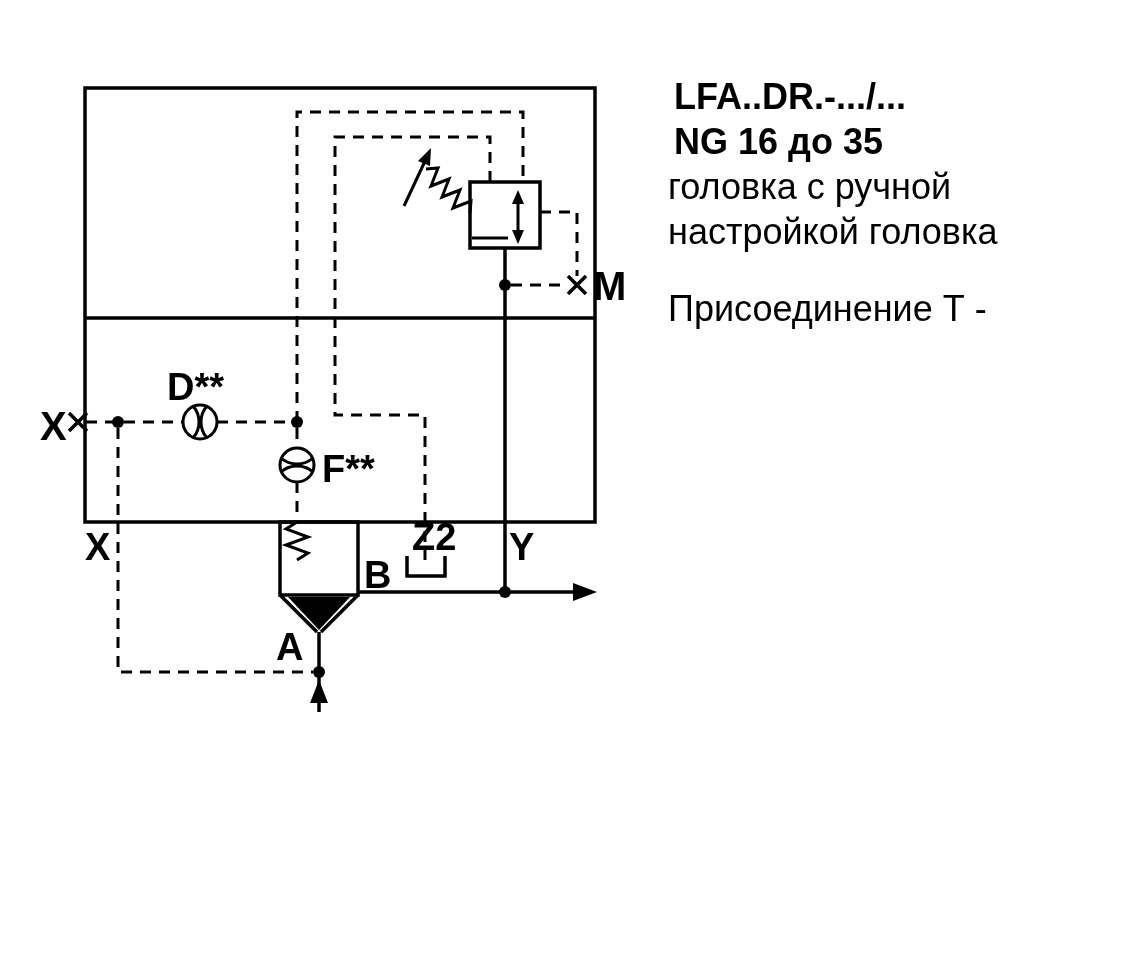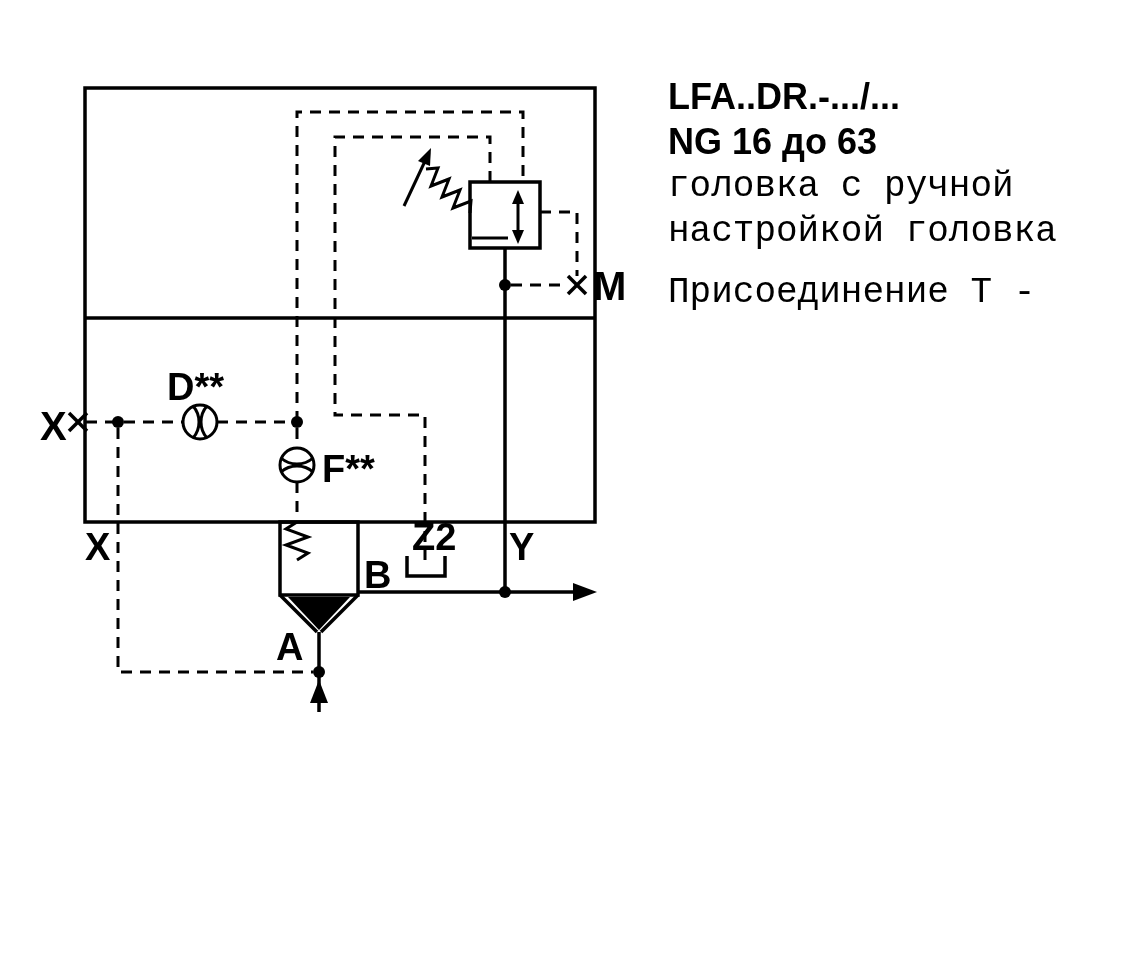--- a/index.html
+++ b/index.html
@@ -19,23 +19,23 @@
   }
   .lbl   { font-size: 38px; }
   .lbl-lg{ font-size: 40px; }
   .info {
     position: absolute;
     left: 668px;
     top: 74px;
     width: 450px;
     color: #000000;
   }
-  .info .t { font-weight: bold;  font-size: 36px; line-height: 45px; }
-  .info .d { font-weight: normal; font-size: 36px; line-height: 45px; font-family: Liberation Mono, monospace; }
-  .info .gap { margin-top: 16px; }
+  .info .t { font-weight: bold;  font-size: 36px; line-height: 45px; margin-left: 6px; }
+  .info .d { font-weight: normal; font-size: 36px; line-height: 45px; }
+  .info .gap { margin-top: 32px; }
 </style>
 </head>
 <body>
 
 <div class="stage">
 
   <svg width="1128" height="980" viewBox="0 0 1128 980">
 
     <g stroke="#000000" stroke-width="3.5" fill="none">
       <rect x="85" y="88" width="510" height="434"></rect>
@@ -112,19 +112,19 @@
     <text x="85" y="560" class="lbl">X</text>
     <text x="364" y="588" class="lbl">B</text>
     <text x="412" y="550" class="lbl">Z2</text>
     <text x="509" y="560" class="lbl">Y</text>
     <text x="276" y="660" class="lbl">A</text>
     <text x="593" y="300" class="lbl-lg">M</text>
   </svg>
 
   <div class="info">
     <div class="t">LFA..DR.-.../...</div>
-    <div class="t">NG 16 до 63</div>
+    <div class="t">NG 16 до 35</div>
     <div class="d">головка с ручной</div>
     <div class="d">настройкой головка</div>
     <div class="d gap">Присоединение Т -</div>
   </div>
 
 </div>
 
 </body></html>

